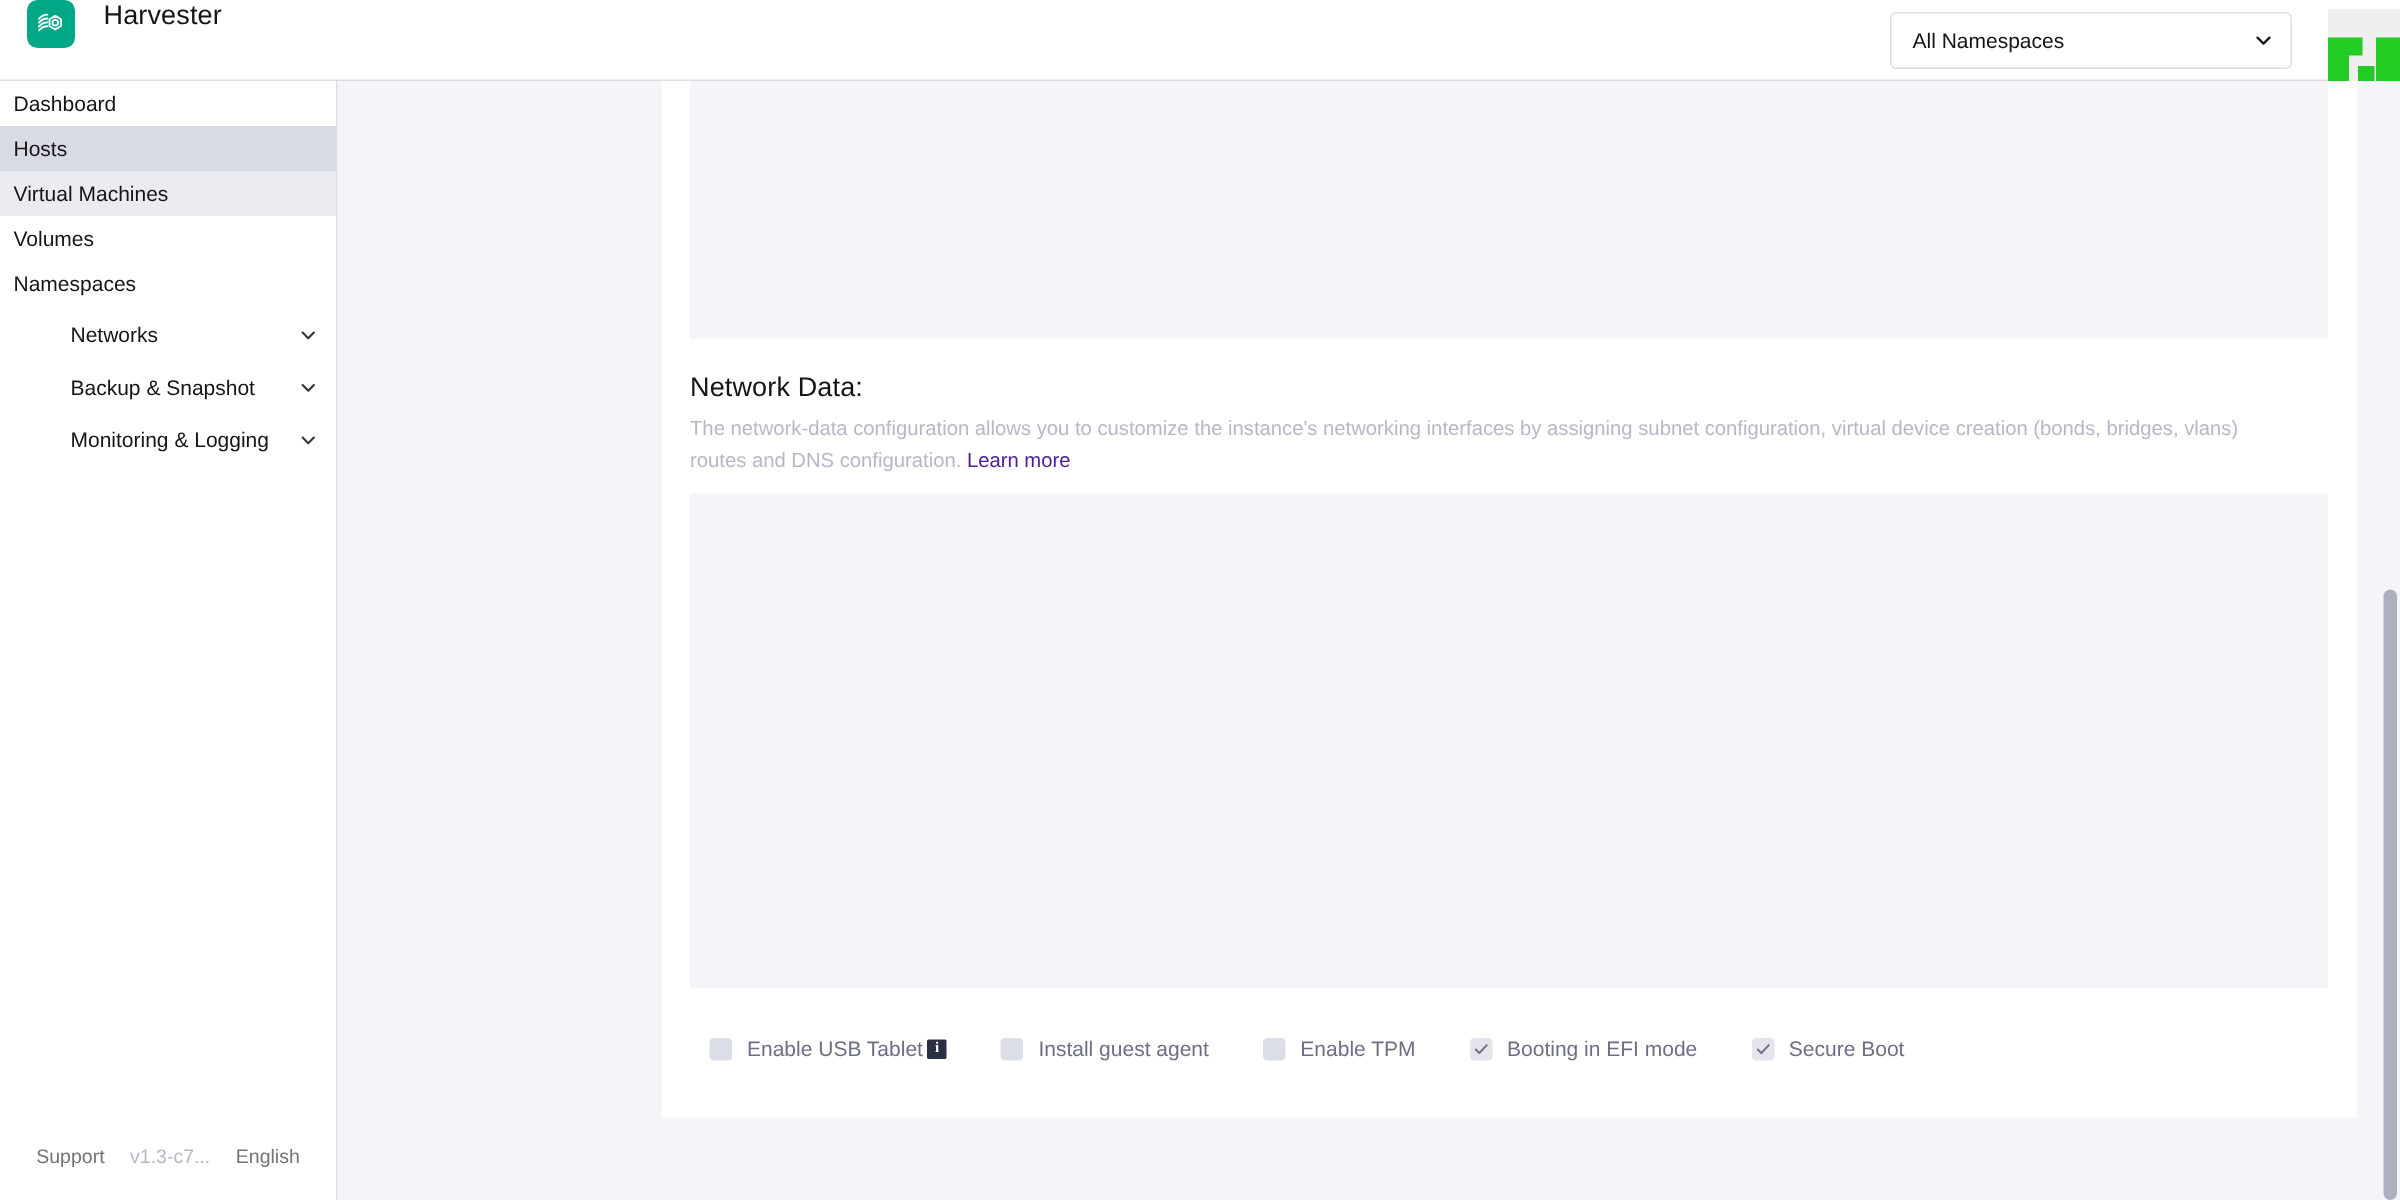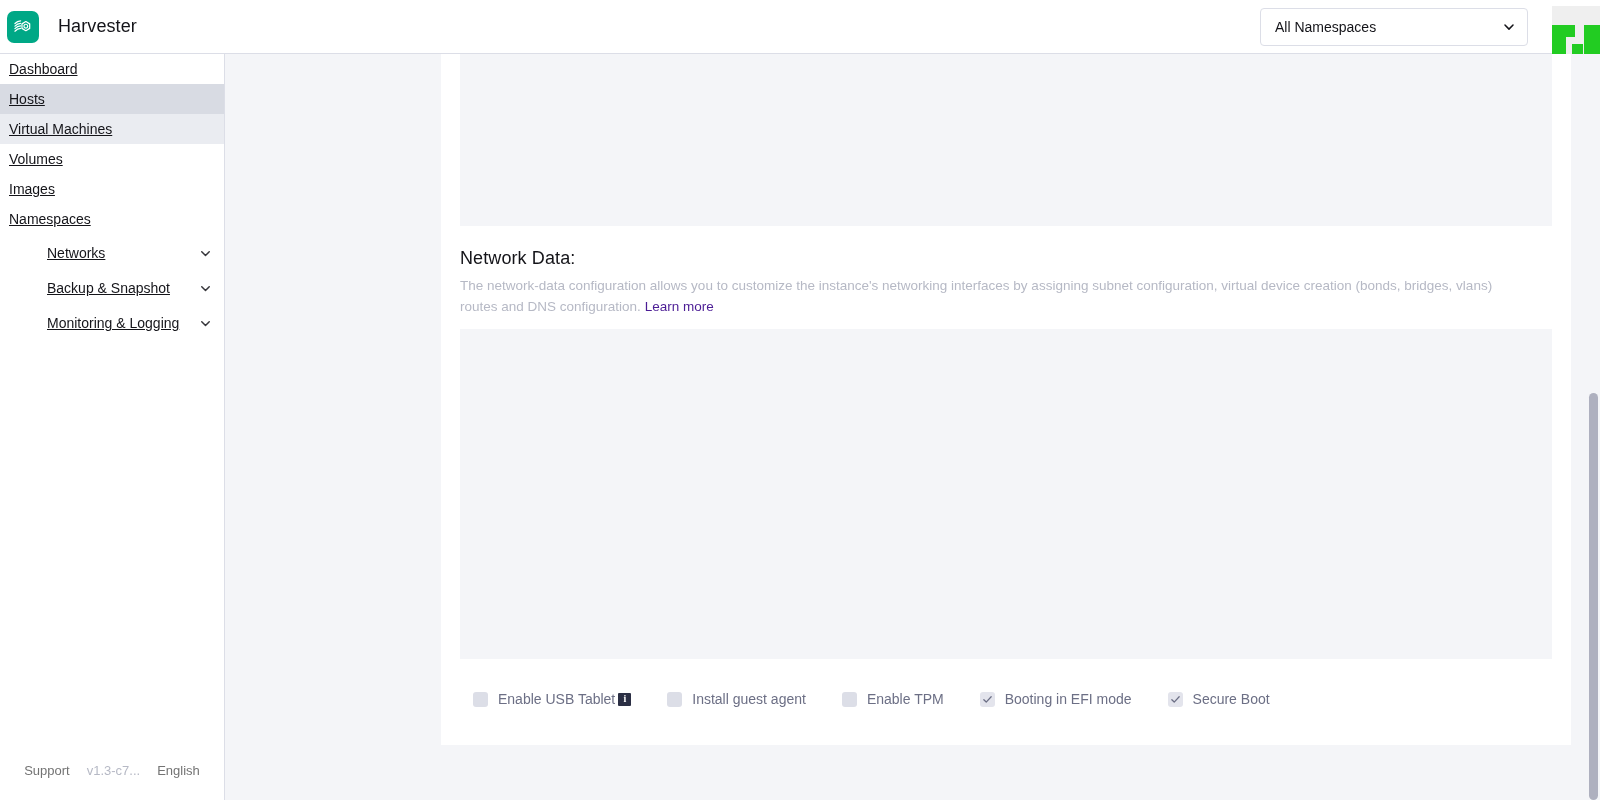--- a/index.html
+++ b/index.html
@@ -27,23 +27,23 @@
     grid-row: 1;
     display: flex;
     align-items: center;
     background: #ffffff;
     border-bottom: 1px solid #dcdee7;
     position: relative;
     z-index: 30;
   }
   .brand {
     display: flex;
-    align-items: center;
+    align-items: flex-start;
     width: 225px;
-    padding-left: 7px;
+    padding-left: 18px;
     height: 100%;
   }
   .brand-logo {
     width: 32px; height: 32px;
     border-radius: 7px;
     background: #00a886;
     display: flex; align-items: center; justify-content: center;
     flex: none;
   }
   .brand-logo svg { display: block; }
@@ -111,21 +111,20 @@
     border-right: 1px solid #dcdee7;
     display: flex;
     flex-direction: column;
     position: relative;
     z-index: 20;
   }
   .nav {
     padding-top: 0;
     flex: 1;
     overflow: hidden;
-    text-decoration: underline;
   }
   .nav-item {
     height: 30px;
     display: flex;
     align-items: center;
     padding: 0 12px 0 9px;
     font-size: 14px;
     color: #141419;
     cursor: pointer;
     user-select: none;
@@ -331,23 +330,20 @@
       </div>
 
       <div class="nav-item active-soft">
         <span class="label">Virtual Machines</span>
       </div>
 
       <div class="nav-item">
         <span class="label">Volumes</span>
       </div>
 
-      <div class="nav-item">
-        <span class="label">Images</span>
-      </div>
 
       <div class="nav-item">
         <span class="label">Namespaces</span>
       </div>
 
       <div class="nav-spacer"></div>
 
       <div class="nav-item group">
         <span class="label">Networks</span>
         <span class="chev-small">

